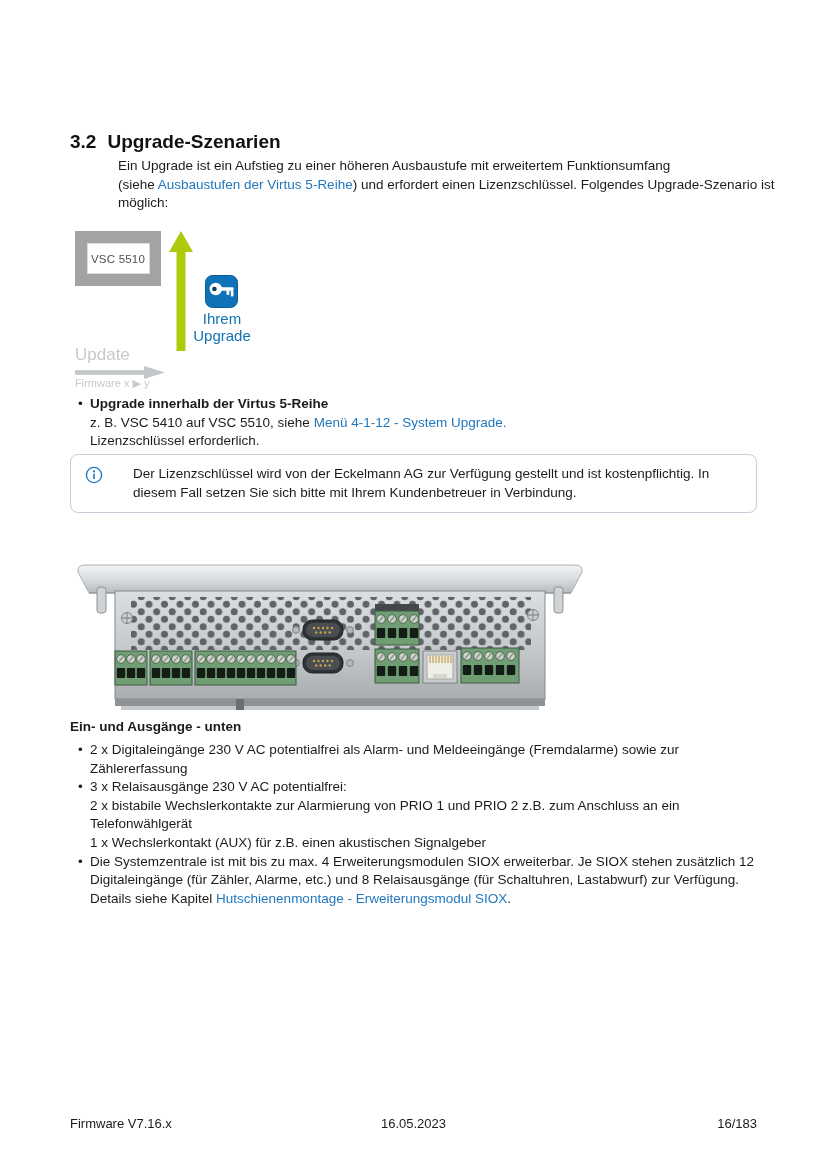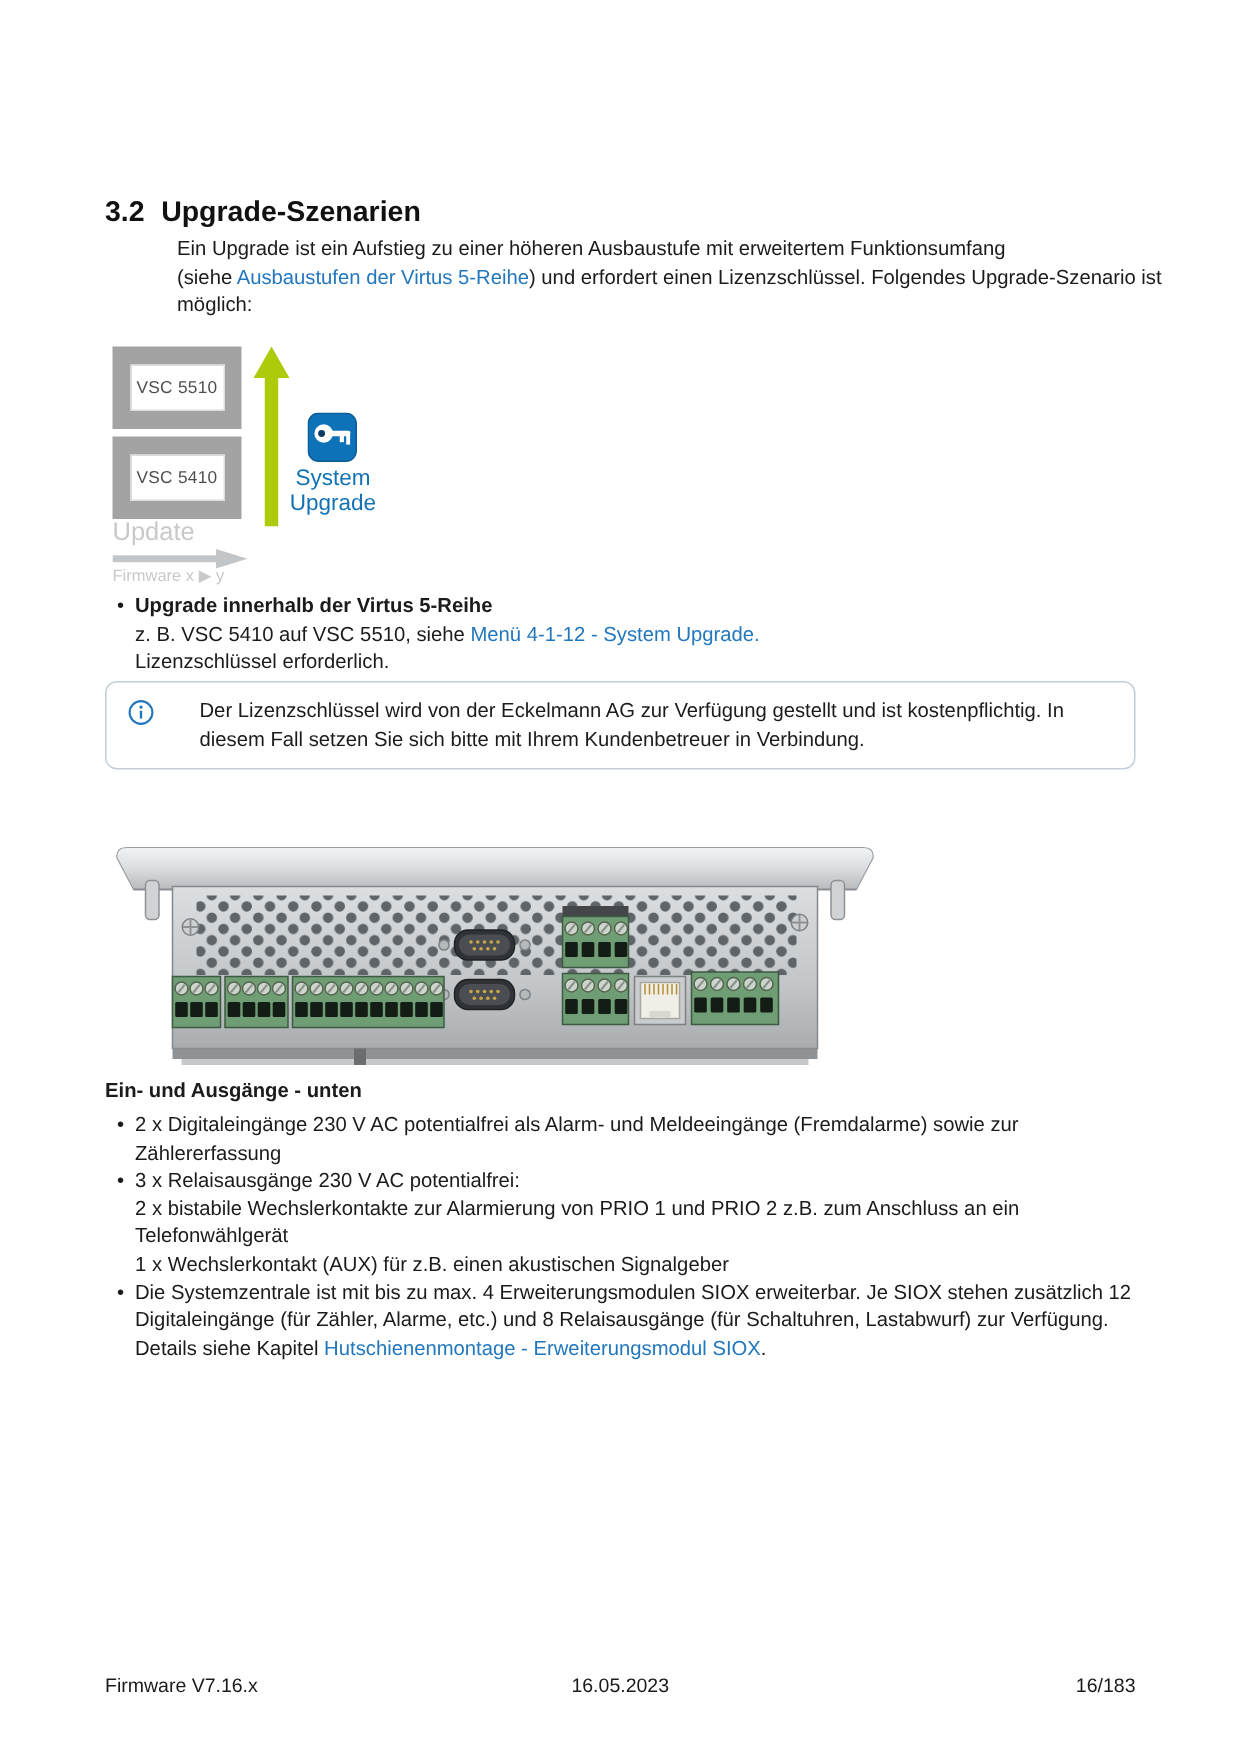--- a/index.html
+++ b/index.html
@@ -76,36 +76,33 @@
   <div class="intro body-text">
     <span>Ein Upgrade ist ein Aufstieg zu einer höheren Ausbaustufe mit erweitertem Funktionsumfang</span><br>
     <span>(siehe </span><a class="doclink">Ausbaustufen der Virtus 5-Reihe</a><span>) und erfordert einen Lizenzschlüssel. Folgendes Upgrade-Szenario ist</span><br>
     <span>möglich:</span>
   </div>
 
   <div class="diagram">
     <div class="vsc-box vsc-top">
       <div class="plate">VSC 5510</div>
     </div>
-    <div class="vsc-box vsc-bottom">
-      <div class="plate">VSC 5410</div>
-    </div>
     <svg class="arrow-up" width="26" height="120" viewBox="0 0 26 120">
       <polygon points="13,0 25,21 17.5,21 17.5,120 8.5,120 8.5,21 1,21" style="fill:var(--accent-green)"></polygon>
     </svg>
     <svg class="key-badge" viewBox="0 0 33 33">
       <rect x="0.5" y="0.5" width="32" height="32" rx="7" style="fill:var(--key-icon-blue)" stroke="#0a5d99"></rect>
       <circle cx="10.8" cy="14" r="6.2" fill="#ffffff"></circle>
       <circle cx="9.4" cy="14" r="2.3" fill="#0a3c63"></circle>
       <rect x="15.5" y="12.2" width="13" height="3.6" rx="1" fill="#ffffff"></rect>
       <rect x="21.5" y="15.4" width="2.8" height="4.4" fill="#ffffff"></rect>
       <rect x="25.8" y="15.4" width="2.6" height="6" fill="#ffffff"></rect>
     </svg>
     <div class="sysup-label">
-      <span>System</span><br>
+      <span>Ihrem</span><br>
       <span>Upgrade</span>
     </div>
     <div class="update-label">Update</div>
     <svg class="update-arrow" width="90" height="13" viewBox="0 0 90 13">
       <rect x="0" y="4.2" width="70" height="4.6" fill="#c3c6c8"></rect>
       <polygon points="69,0 90,6.5 69,13" fill="#c3c6c8"></polygon>
     </svg>
     <div class="fw-label">Firmware x ▶ y</div>
   </div>
 

